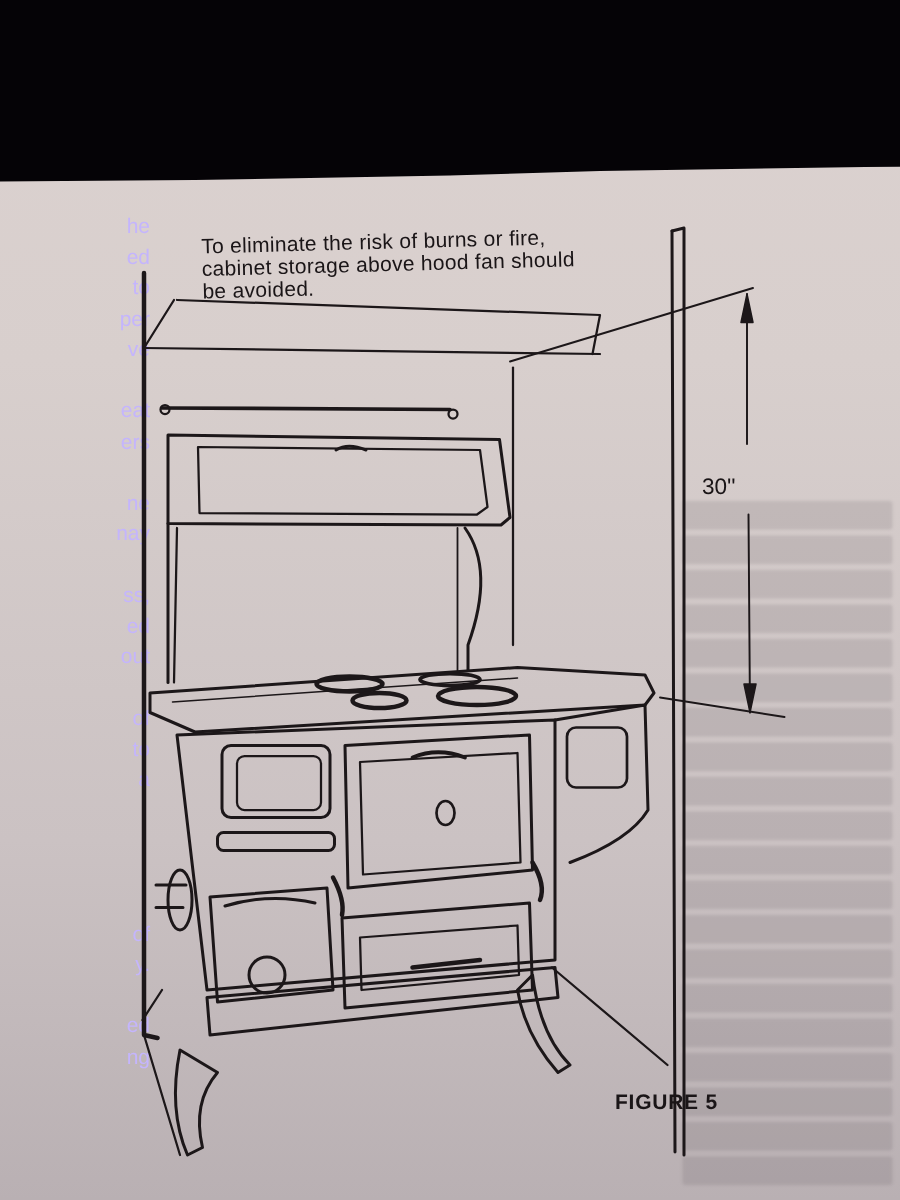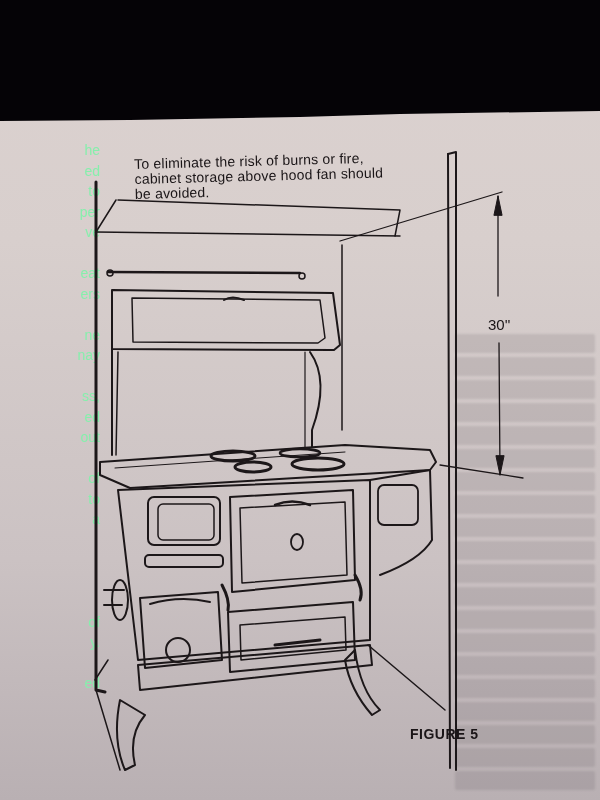--- a/index.html
+++ b/index.html
@@ -8,37 +8,37 @@
     background: #050306;
     font-family: "Liberation Sans", sans-serif;
   }
   .paper {
     position: absolute; left: 0; top: 0; width: 600px; height: 800px;
     background: linear-gradient(180deg, #dcd2d0 0%, #d8cfcd 30%, #cbc2c3 70%, #b9b0b3 100%);
     clip-path: polygon(0 121px, 130px 120px, 300px 117px, 400px 114px, 600px 111px, 600px 800px, 0 800px);
   }
   .left-col {
     position: absolute; left: 0; top: 140px; width: 100px;
-    font-size: 14px; line-height: 20.5px; color: #86efac; text-align: right;
+    font-size: 14px; line-height: 20.5px; color: #c4b5fd; text-align: right;
   }
   .left-col .frag { display: block; height: 20.5px; white-space: nowrap; }
   .left-col .gap { display: block; height: 20.5px; }
   .bleed {
     position: absolute; left: 455px; top: 330px; width: 140px;
     font-size: 13px; line-height: 19px; color: rgba(40,30,35,0.22);
     filter: blur(1.2px);
   }
   .bleed span { display: block; height: 19px; background: rgba(60,50,55,0.12); margin: 4px 0; border-radius: 2px; }
   .callout {
     position: absolute; left: 134px; top: 157px; width: 260px;
     font-size: 14px; line-height: 15px; color: #1a1517;
     letter-spacing: 0.2px; transform: rotate(-1.5deg); transform-origin: left top;
   }
   .dimension {
-    position: absolute; left: 488px; top: 316px;
+    position: absolute; left: 468px; top: 316px;
     font-size: 15px; color: #1a1517;
   }
   .figure-label {
     position: absolute; left: 410px; top: 726px;
     font-size: 14px; font-weight: bold; color: #1a1517; letter-spacing: 0.5px;
   }
   svg.drawing { position: absolute; left: 0; top: 0; }
 </style>
 </head>
 <body>
@@ -66,20 +66,21 @@
   <span class="frag">to</span>
   <span class="frag">a</span>
   <span class="gap"></span>
   <span class="gap"></span>
   <span class="gap"></span>
   <span class="gap"></span>
   <span class="frag">of</span>
   <span class="frag">y.</span>
   <span class="gap"></span>
   <span class="frag">ed</span>
+  <span class="frag">ng</span>
 </div>
 
 <div class="bleed">
   <span></span>
     <span></span>
     <span></span>
     <span></span>
     <span></span>
     <span></span>
   <span></span>

